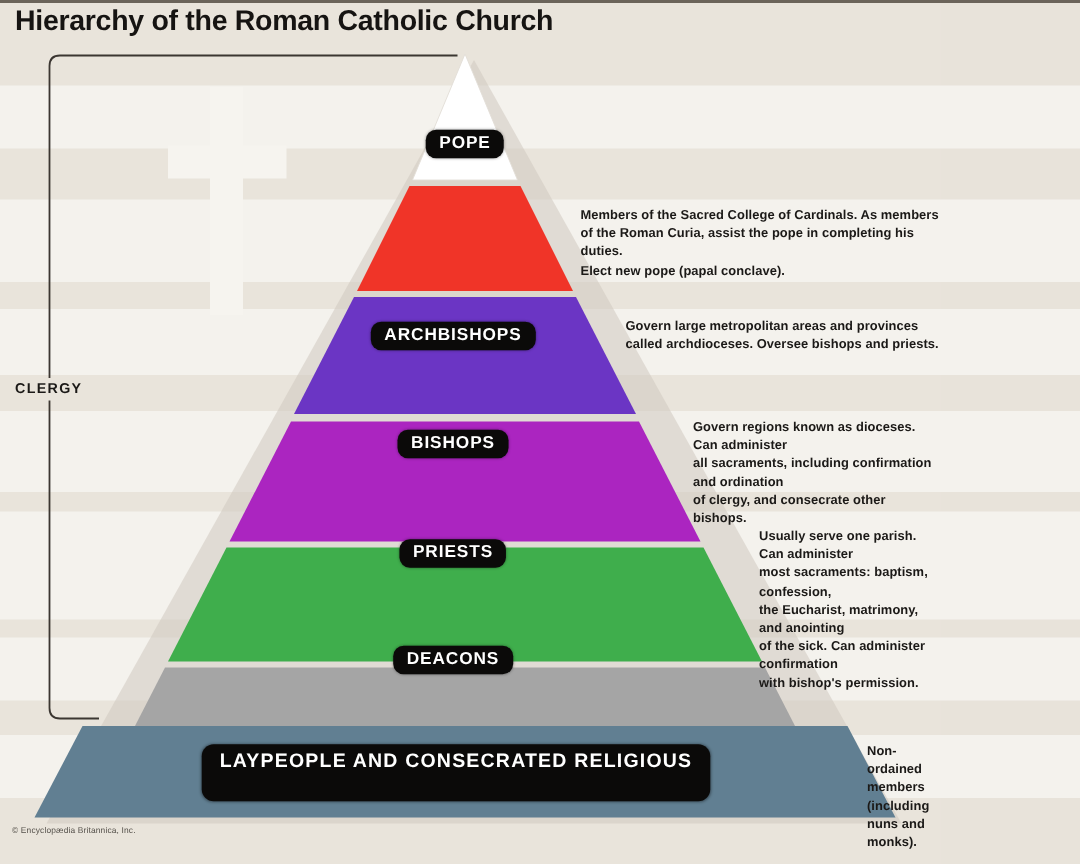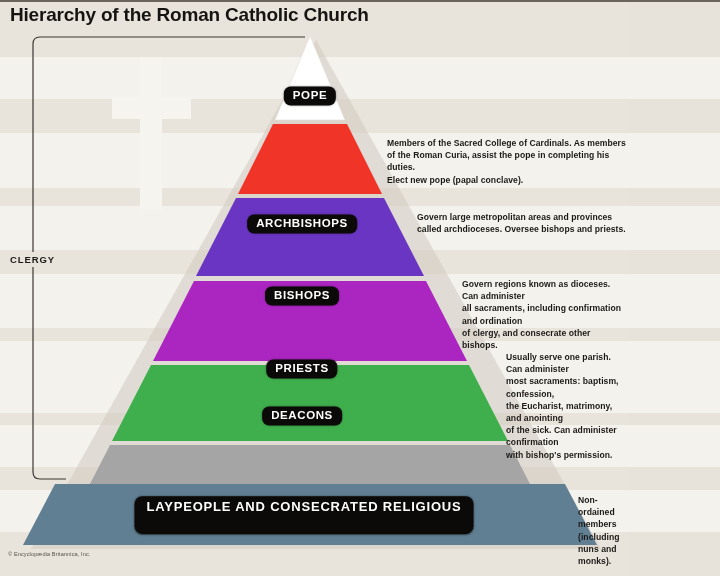--- a/index.html
+++ b/index.html
@@ -153,21 +153,21 @@
 
     <polygon points="110,445 510,445 549,521 71,521" fill="#a5a5a5"></polygon>
 
     <polygon points="55,484 565,484 597,545 23,545" fill="#617f92"></polygon>
   </svg>
 
   <div class="pill" style="left:310px; top:96px;">POPE</div>
   <div class="pill" style="left:302px; top:224px;">ARCHBISHOPS</div>
   <div class="pill" style="left:302px; top:296px;">BISHOPS</div>
   <div class="pill" style="left:302px; top:369px;text-align:center;">PRIESTS</div>
-  <div class="pill" style="left:302px; top:416px;">DEACONS</div>
+  <div class="pill" style="left:302px; top:440px;">DEACONS</div>
   <div class="pill big" style="left:304px; top:515px;">LAYPEOPLE AND CONSECRATED RELIGIOUS</div>
 
   <div class="note" style="left:387px; top:137px;">Members of the Sacred College of Cardinals. As members
 of the Roman Curia, assist the pope in completing his duties.
 Elect new pope (papal conclave).</div>
   <div class="note" style="left:417px; top:211px;">Govern large metropolitan areas and provinces
 called archdioceses. Oversee bishops and priests.</div>
   <div class="note" style="left:462px; top:278px;">Govern regions known as dioceses. Can administer
 all sacraments, including confirmation and ordination
 of clergy, and consecrate other bishops.</div>

